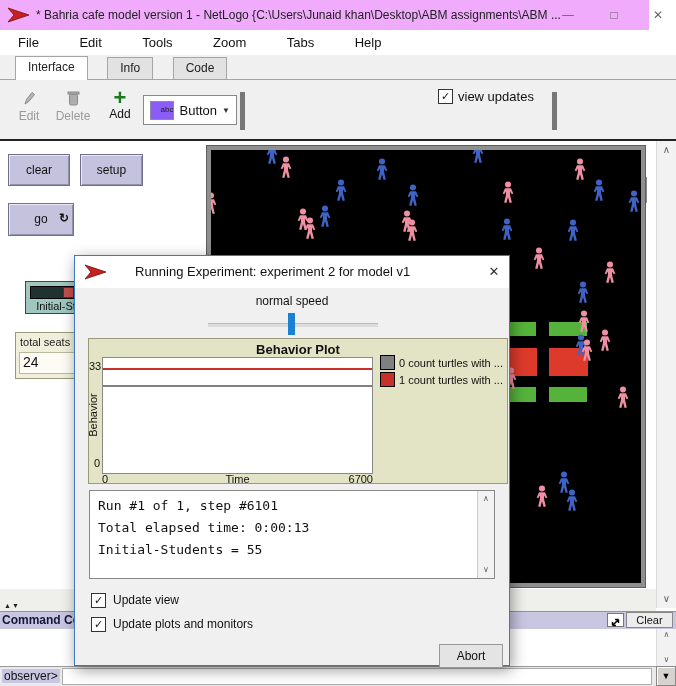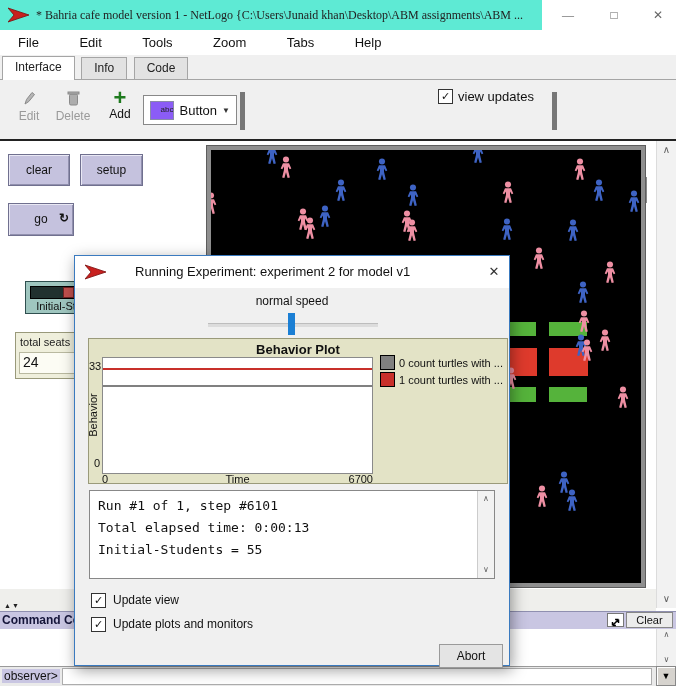--- a/index.html
+++ b/index.html
@@ -1,34 +1,34 @@
 <!DOCTYPE html>
 <html><head>
 <meta charset="utf-8">
 <style>
   html,body{margin:0;padding:0;background:#fff;}
   .screen{position:relative;width:676px;height:686px;background:#fff;overflow:hidden;
           font-family:"Liberation Sans",sans-serif;color:#111;outline:1px solid #A9A9A9;}
   .abs{position:absolute;}
 
   
-  .titlebar{left:0;top:0;width:542px;height:30px;background:#5eead4;font-family:Liberation Serif, serif;}
+  .titlebar{left:0;top:0;width:649px;height:30px;background:#f0abfc;}
   .app-icon{left:8px;top:7px;width:22px;height:16px;}
   .win-title{left:36px;top:0;height:30px;line-height:30px;font-size:12px;color:#222;white-space:nowrap;}
   .win-btn{top:0;width:32px;height:30px;text-align:center;line-height:30px;color:#666;font-size:12px;cursor:default;}
   .btn-min{left:552px;} .btn-max{left:598px;} .btn-close{left:642px;}
 
   
   .menubar{left:0;top:30px;width:676px;height:25px;background:#fff;}
   .menu-item{display:inline-block;padding:0 18px;line-height:25px;font-size:13px;color:#111;}
 
   
   .tabbar{left:0;top:55px;width:676px;height:25px;background:#F0F0F0;border-bottom:1px solid #A5A5A5;box-sizing:border-box;}
   .tab{display:inline-block;padding:3px 12px 4px;font-size:12px;border:1px solid #A5A5A5;border-bottom:none;
-       background:#E2E2E2;margin-left:2px;position:relative;top:2px;color:#222;}
+       background:#E2E2E2;margin-left:15px;position:relative;top:2px;color:#222;}
   .tab.active{background:#fff;top:1px;padding-bottom:6px;}
 
   
   .toolbar{left:0;top:80px;width:676px;height:59px;background:#F0F0F0;border-bottom:2px solid #222;box-sizing:content-box;}
   .tool-btn{text-align:center;font-size:12px;}
   .tool-label-dim{color:#9A9A9A;} .tool-label{color:#111;}
   .plus{color:#1E7A1E;font-size:22px;font-weight:bold;line-height:18px;}
   .widget-select{left:143px;top:15px;width:94px;height:30px;background:#fff;border:1px solid #888;box-sizing:border-box;
                  display:flex;align-items:center;gap:5px;padding:0 6px;}
   .abc-chip{width:24px;height:17px;background:#8b5cf6;border:1px solid #8A8AA8;font-size:8px;line-height:16px;text-align:right;color:#222;}

